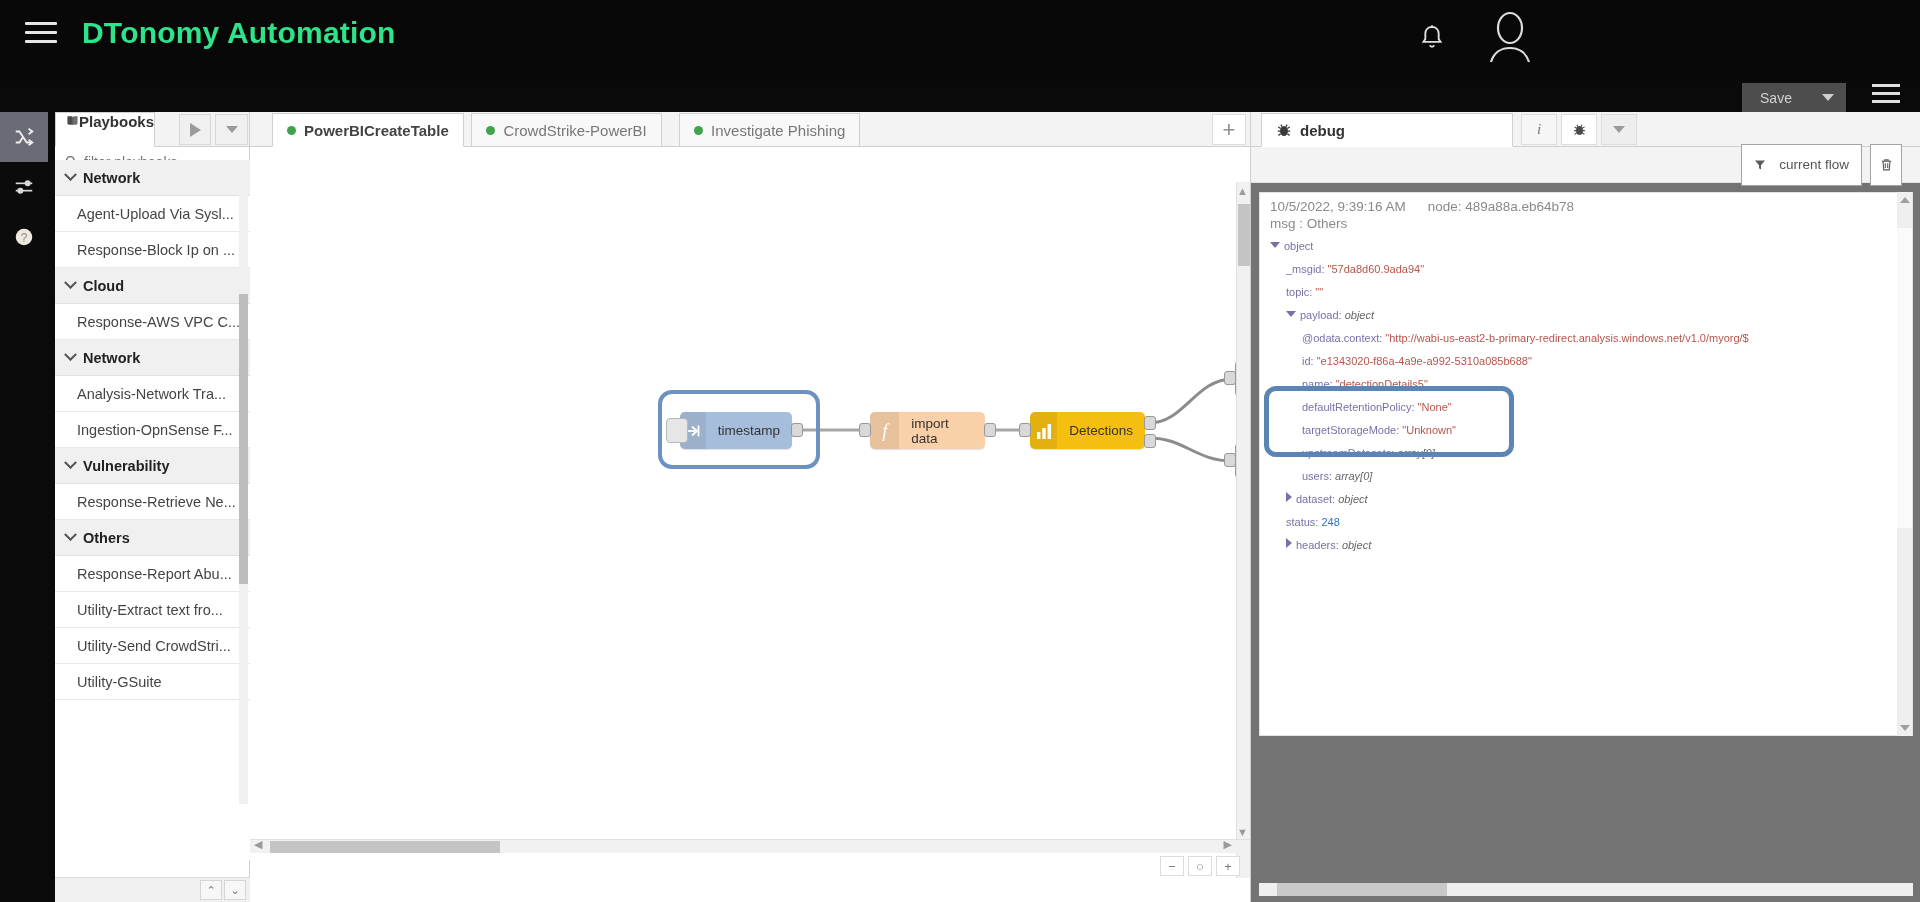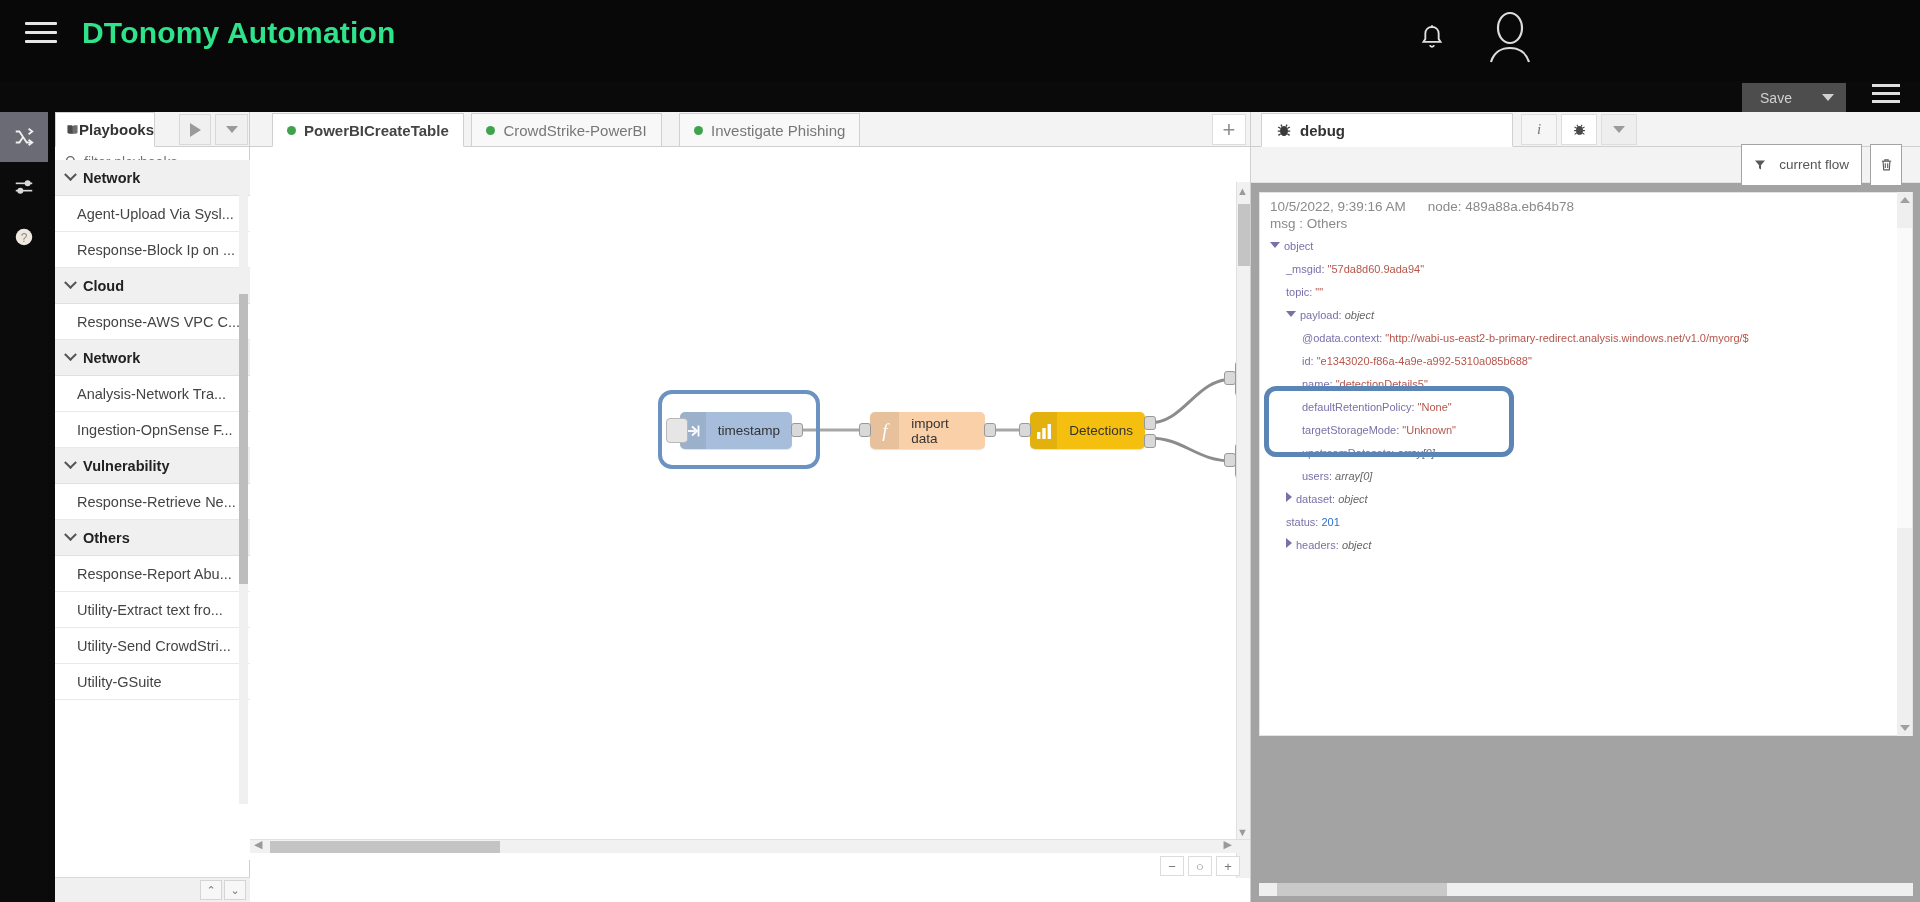--- a/index.html
+++ b/index.html
@@ -80,21 +80,21 @@
     position: absolute; left: 55px; top: 112px; width: 195px; height: 790px;
     background: #ffffff; border-right: 1px solid #cfcfcf;
   }
   .pb-tabs {
     position: relative; height: 35px; background: #f3f3f3;
     border-bottom: 1px solid #d0d0d0;
   }
   .pb-tab {
     position: absolute; left: 0; top: 0; width: 100px; height: 35px;
     background: #fff; border: 1px solid #d0d0d0; border-bottom: 1px solid #fff;
-    display: flex; align-items: center; padding-left: 10px;
+    display: flex; align-items: flex-start; padding-left: 10px;
     font-size: 15px; font-weight: bold; color: #333; cursor: pointer;
   }
   .pb-run {
     position: absolute; left: 124px; top: 2px; width: 32px; height: 31px;
     background: #f0f0f0; border: 1px solid #d8d8d8;
     display: flex; align-items: center; justify-content: center; cursor: pointer;
   }
   .pb-run i { width: 0; height: 0; border-left: 11px solid #9a9a9a;
     border-top: 7px solid transparent; border-bottom: 7px solid transparent; }
   .pb-caret {
@@ -216,21 +216,21 @@
   .zoomctl { position: absolute; right: 10px; bottom: 2px; display: flex; gap: 4px; }
   .zoomctl div {
     width: 24px; height: 20px; background: #fff; border: 1px solid #dcdcdc;
     display: flex; align-items: center; justify-content: center; font-size: 13px; color: #777;
     cursor: pointer;
   }
 
   
   .debug {
     position: absolute; left: 1250px; top: 112px; width: 670px; height: 790px;
-    background: #a3a3a3; border-left: 1px solid #cfcfcf;
+    background: #737373; border-left: 1px solid #cfcfcf;
   }
   .dbg-tabs { position: relative; height: 35px; background: #f3f3f3; border-bottom: 1px solid #cfcfcf; }
   .dbg-tab {
     position: absolute; left: 10px; top: 1px; width: 252px; height: 34px;
     background: #fff; border: 1px solid #d0d0d0; border-bottom-color: #fff;
     display: flex; align-items: center; gap: 8px; padding-left: 14px;
     font-size: 15px; font-weight: bold; color: #333; cursor: pointer;
   }
   .dbg-btn {
     position: absolute; top: 2px; width: 36px; height: 31px;
@@ -555,21 +555,21 @@
           <div class="row" style="padding-left: 16px;"><span class="k">topic:</span> <span class="s">""</span></div>
           <div class="row" style="padding-left: 16px;"><span class="tri-d"></span><span class="k">payload:</span> <span class="i">object</span></div>
           <div class="row wrap" style="padding-left: 32px;"><span class="k">@odata.context:</span> <span class="s">"http://wabi-us-east2-b-primary-redirect.analysis.windows.net/v1.0/myorg/$</span></div>
           <div class="row wrap" style="padding-left: 32px;"><span class="k">id:</span> <span class="s">"e1343020-f86a-4a9e-a992-5310a085b688"</span></div>
           <div class="row" style="padding-left: 32px;"><span class="k">name:</span> <span class="s">"detectionDetails5"</span></div>
           <div class="row" style="padding-left: 32px;"><span class="k">defaultRetentionPolicy:</span> <span class="s">"None"</span></div>
           <div class="row" style="padding-left: 32px;"><span class="k">targetStorageMode:</span> <span class="s">"Unknown"</span></div>
           <div class="row" style="padding-left: 32px;"><span class="k">upstreamDatasets:</span> <span class="i">array[0]</span></div>
           <div class="row" style="padding-left: 32px;"><span class="k">users:</span> <span class="i">array[0]</span></div>
           <div class="row" style="padding-left: 16px;"><span class="tri-r"></span><span class="k">dataset:</span> <span class="i">object</span></div>
-          <div class="row" style="padding-left: 16px;"><span class="k">status:</span> <span class="n">201</span></div>
+          <div class="row" style="padding-left: 16px;"><span class="k">status:</span> <span class="n">248</span></div>
           <div class="row" style="padding-left: 16px;"><span class="tri-r"></span><span class="k">headers:</span> <span class="i">object</span></div>
           <div class="hl-ellipse" style="left: 4px; top: 151px; width: 250px; height: 71px; pointer-events: none;"></div>
         </div>
     </div>
 
     <div class="dbg-vscroll">
       <div class="a" style="top:0;">
         <span style="width:0;height:0;border-left:5px solid transparent;border-right:5px solid transparent;border-bottom:6px solid #a0a0a0;display:block;"></span>
       </div>
       <div class="thumb"></div>

